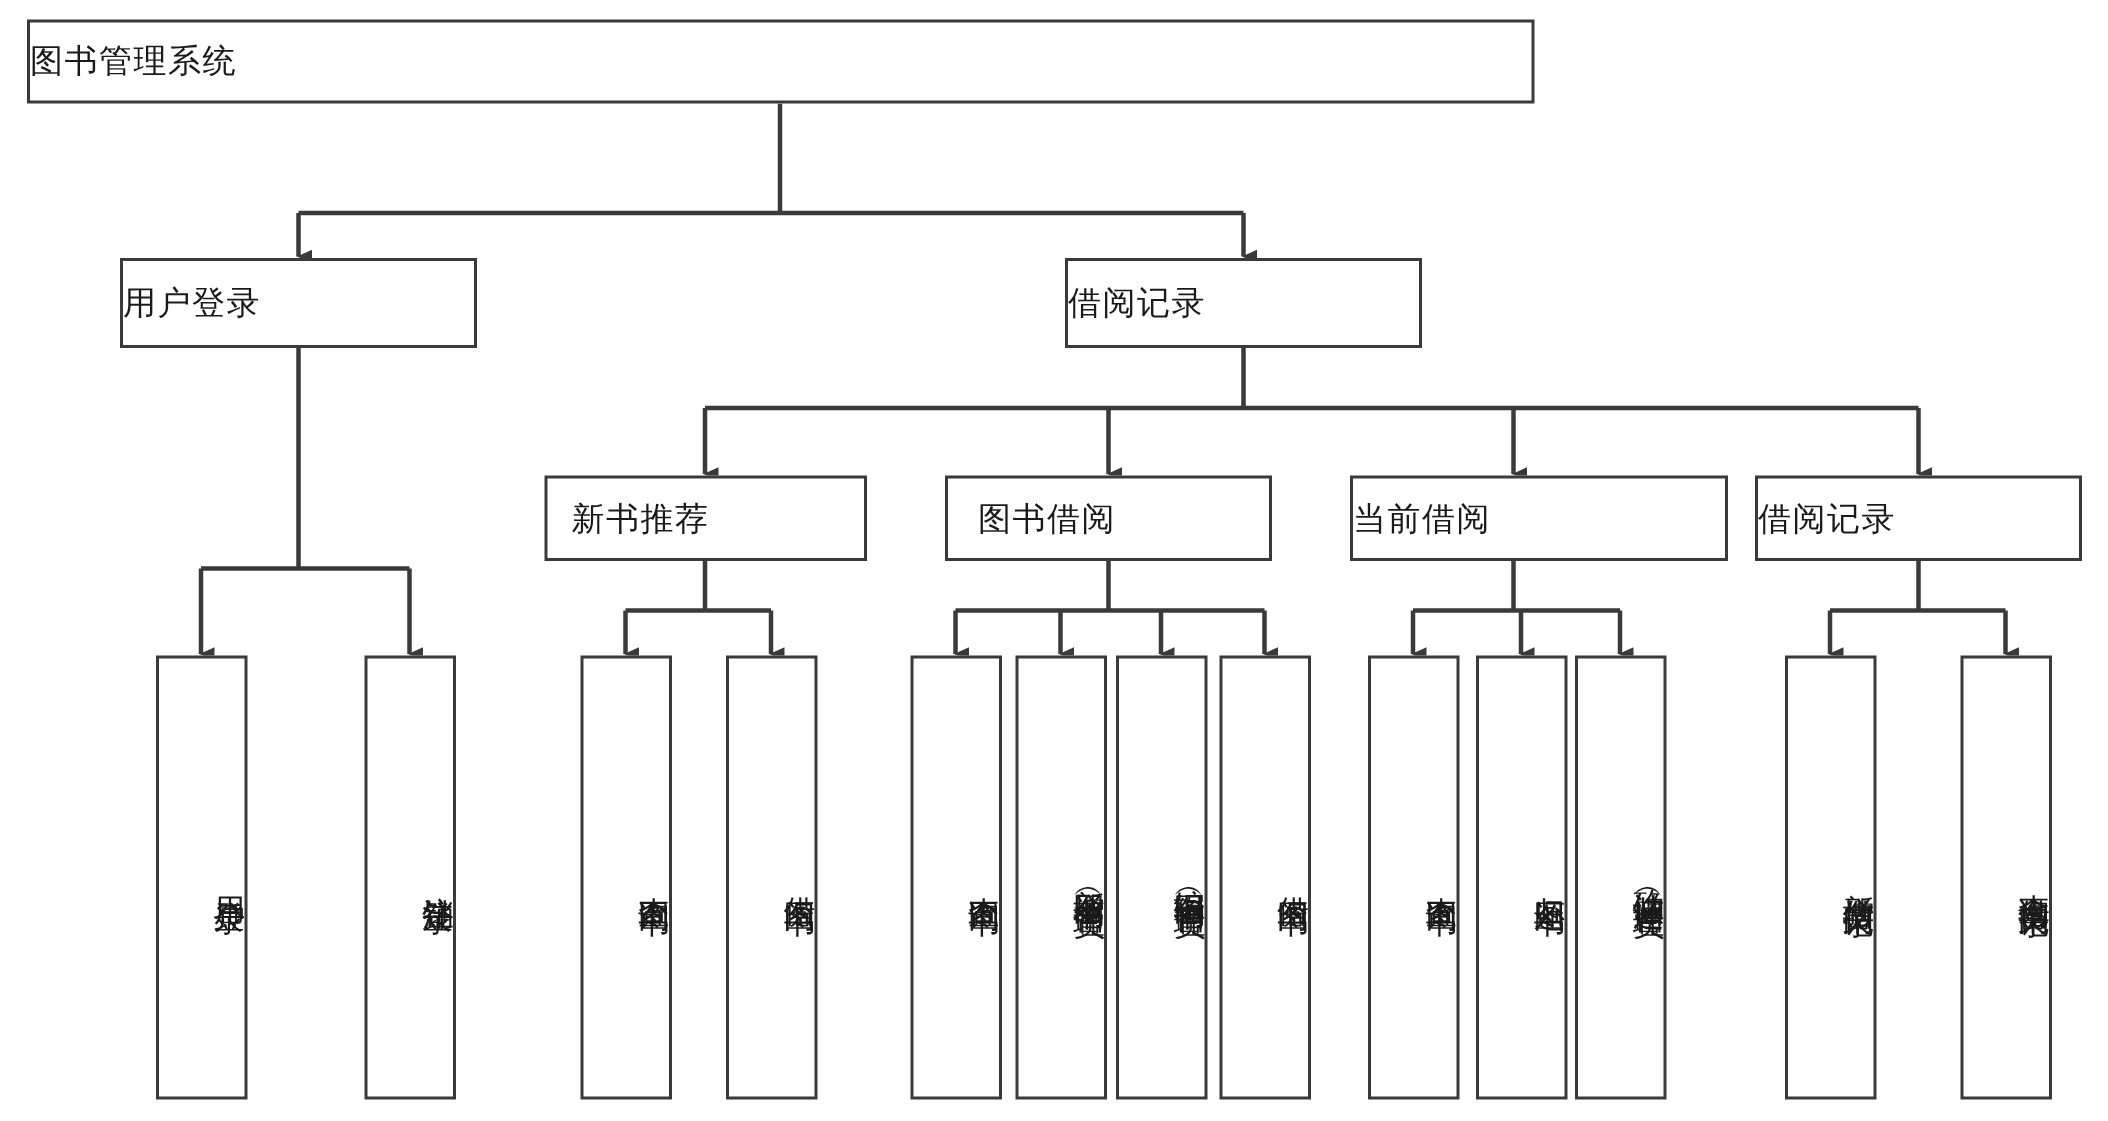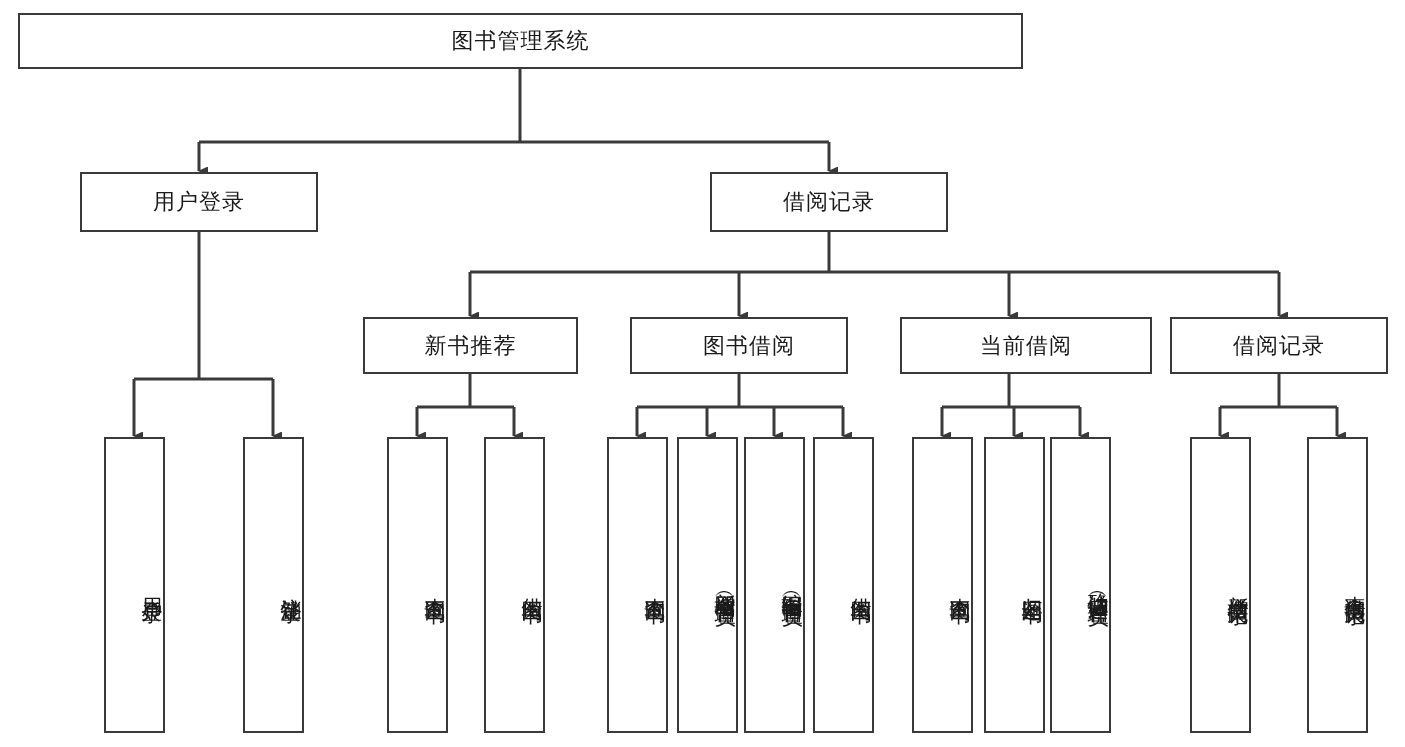--- a/index.html
+++ b/index.html
@@ -26,21 +26,20 @@
     height: 747px;
     pointer-events: none;
   }
   .node {
     position: absolute;
     box-sizing: border-box;
     border: 2px solid #3a3a3a;
     background: #ffffff;
     display: flex;
     align-items: center;
-    justify-content: center;
     color: #1a1a1a;
   }
   .node.horiz {
     font-size: 22px;
     letter-spacing: 1px;
   }
   .node.vert {
     writing-mode: vertical-rl;
     text-orientation: upright;
     font-size: 21px;
@@ -120,21 +119,21 @@
   <div id="nodes-layer">
       <div class="node horiz" style="left: 18px; top: 13px; width: 1005px; height: 56px;">
         <span>图书管理系统</span>
       </div>
       <div class="node horiz" style="left: 80px; top: 172px; width: 238px; height: 60px;">
         <span>用户登录</span>
       </div>
       <div class="node horiz" style="left: 710px; top: 172px; width: 238px; height: 60px;">
         <span>借阅记录</span>
       </div>
-      <div class="node horiz" style="left: 363px; top: 317px; width: 215px; height: 57px;">
+      <div class="node horiz" style="left: 363px; top: 317px; width: 215px; height: 57px; padding-left: 16px;">
         <span>新书推荐</span>
       </div>
       <div class="node horiz" style="left: 630px; top: 317px; width: 218px; height: 57px; padding-left: 20px;">
         <span>图书借阅</span>
       </div>
       <div class="node horiz" style="left: 900px; top: 317px; width: 252px; height: 57px;">
         <span>当前借阅</span>
       </div>
       <div class="node horiz" style="left: 1170px; top: 317px; width: 218px; height: 57px;">
         <span>借阅记录</span>

